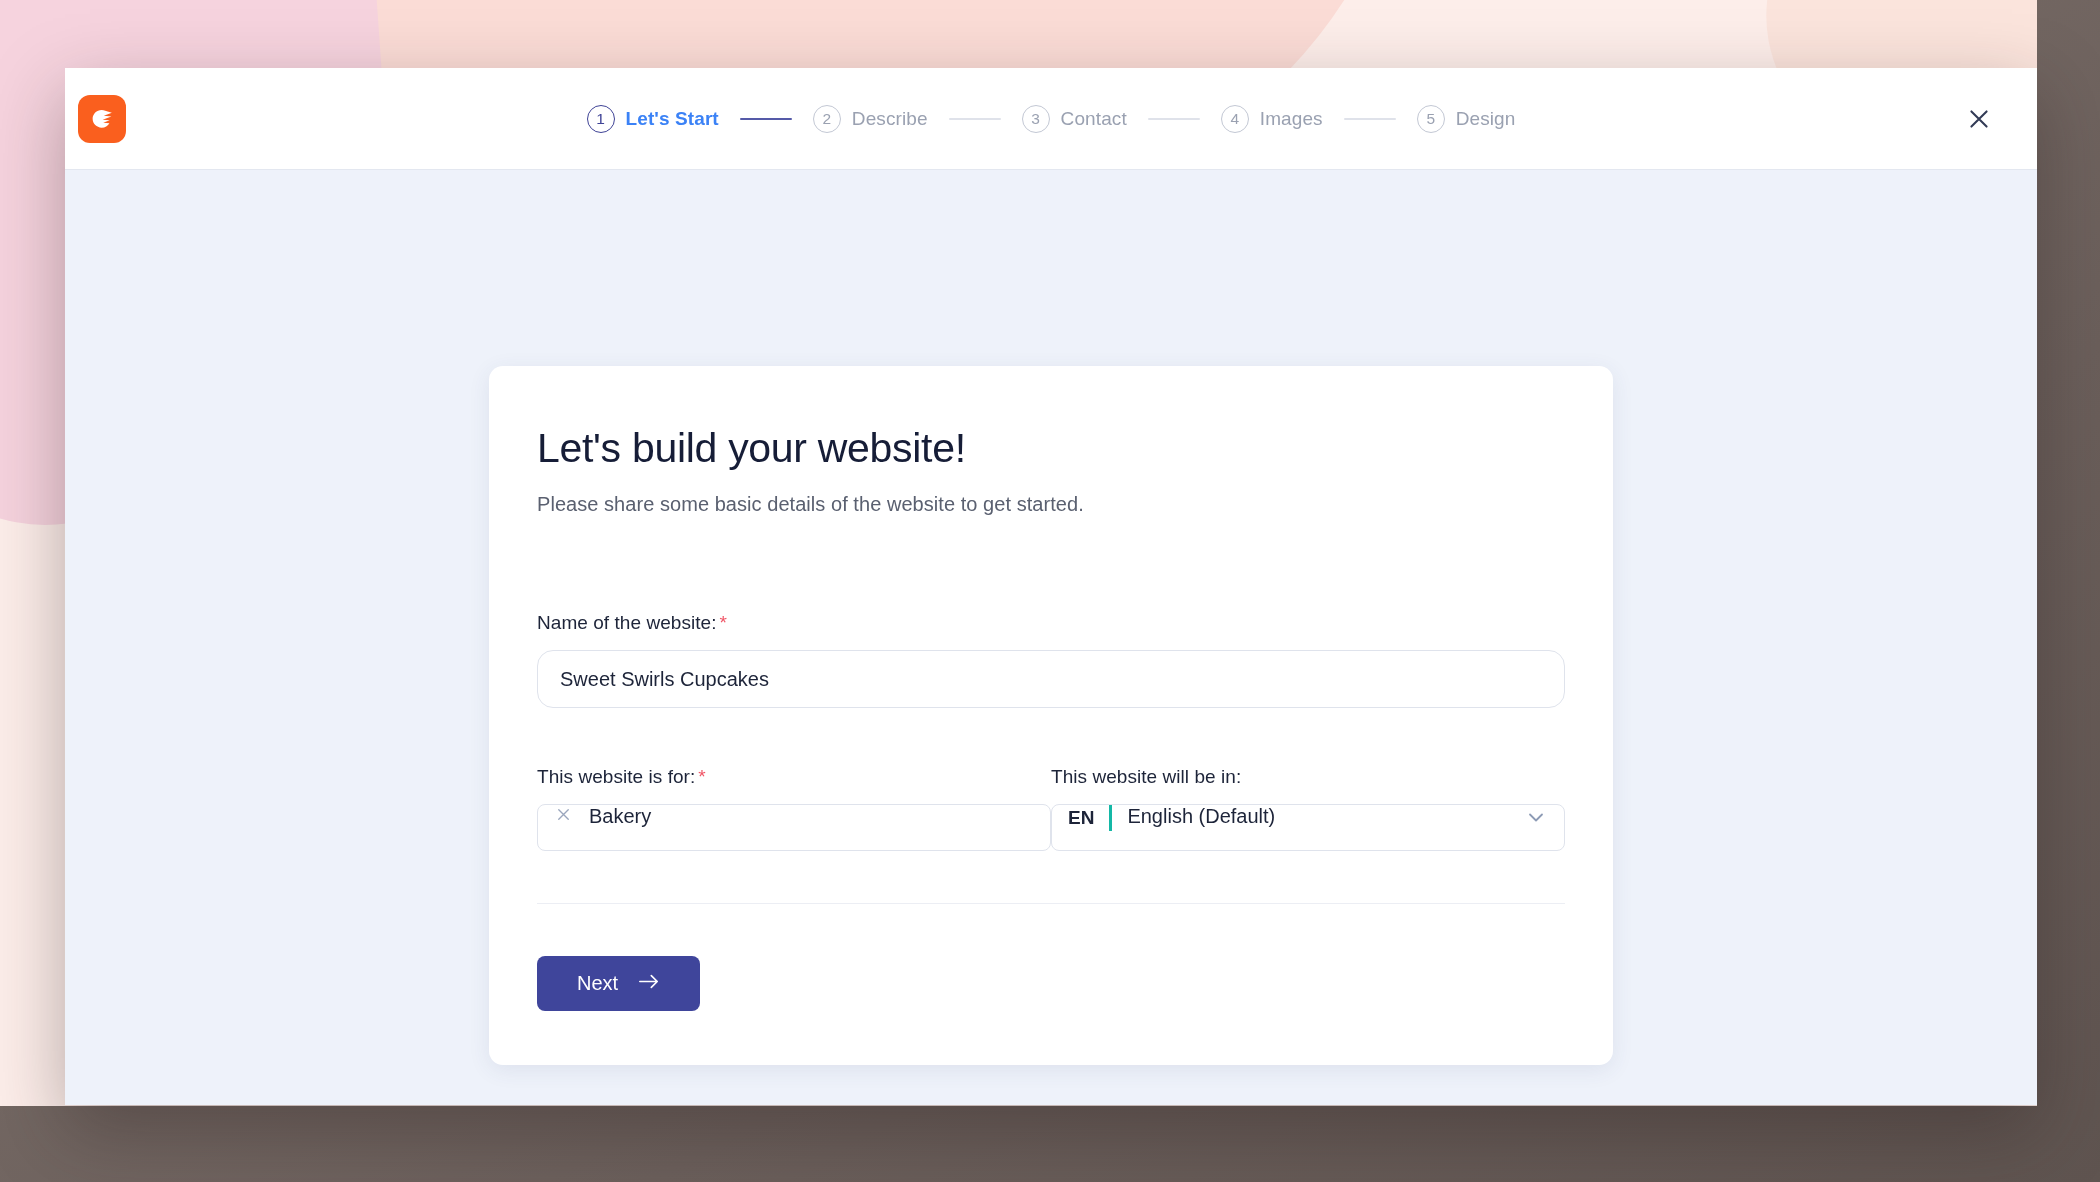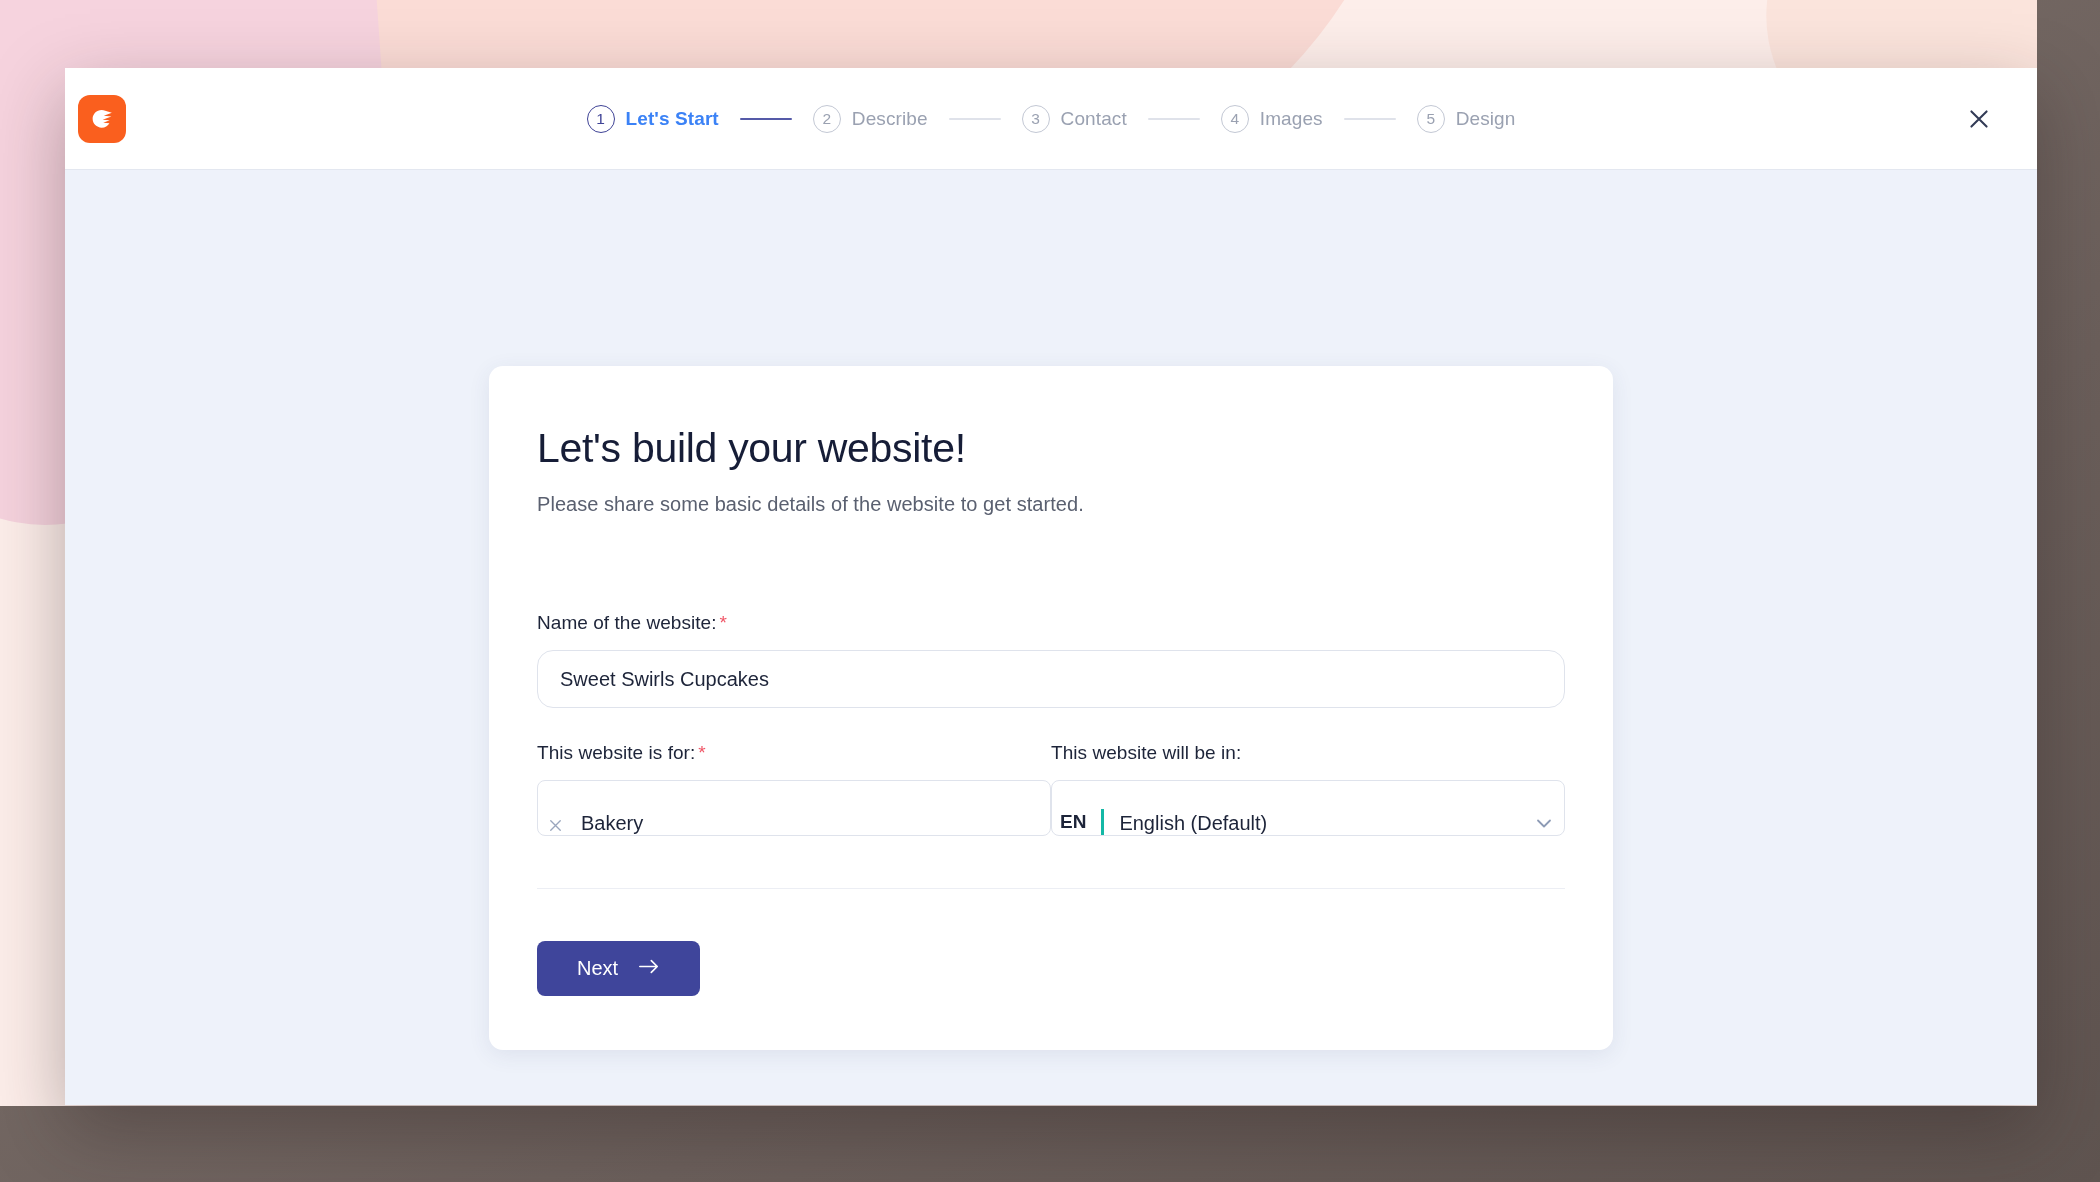--- a/index.html
+++ b/index.html
@@ -228,33 +228,33 @@
     font-family: "Liberation Sans", sans-serif;
     font-size: 20px;
     color: #1d2439;
     background: #fff;
     outline: none;
   }
 
   #website-name-group { margin-top: 96px; }
 
   #two-col {
-    margin-top: 34px;
+    margin-top: 58px;
     display: flex;
   }
   .col { flex: 1 1 0; min-width: 0; }
 
   .select-box {
-    height: 56px;
+    height: 47px;
     border: 1px solid #dfe3ec;
     border-radius: 8px;
     background: #fff;
     display: flex;
-    align-items: flex-end;
-    padding: 0 8px;
+    align-items: flex-start;
+    padding: 0 16px;
     cursor: pointer;
   }
   .clear-icon {
     flex: 0 0 auto;
     margin-right: 16px;
     display: flex;
     align-items: center;
     cursor: pointer;
   }
   .select-value {

